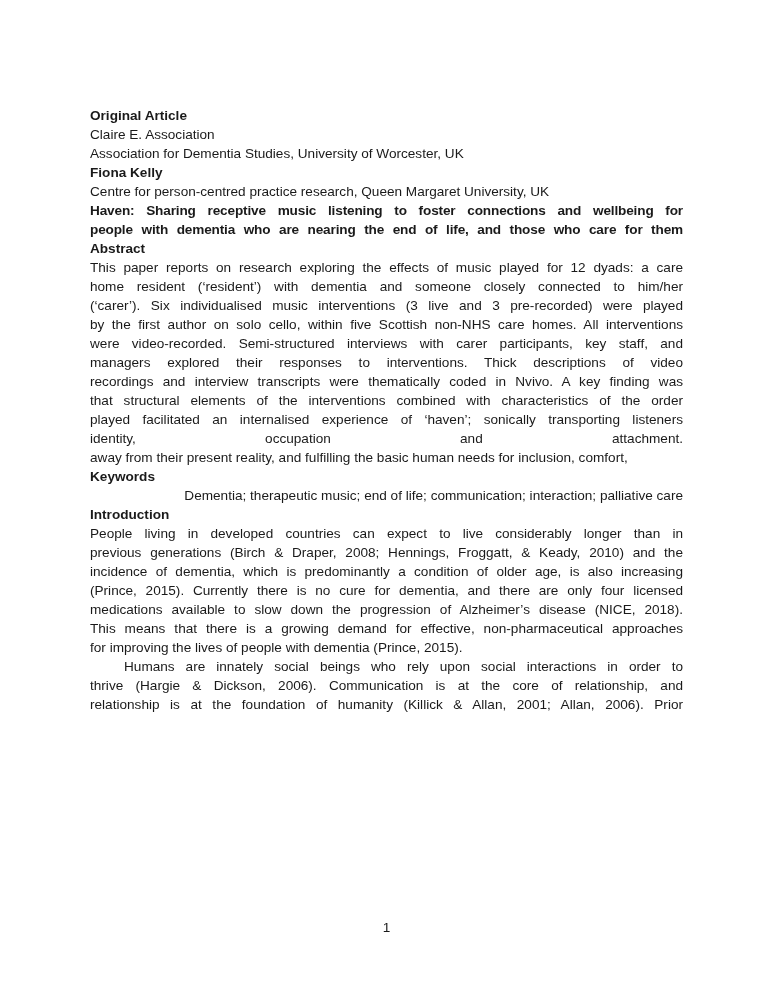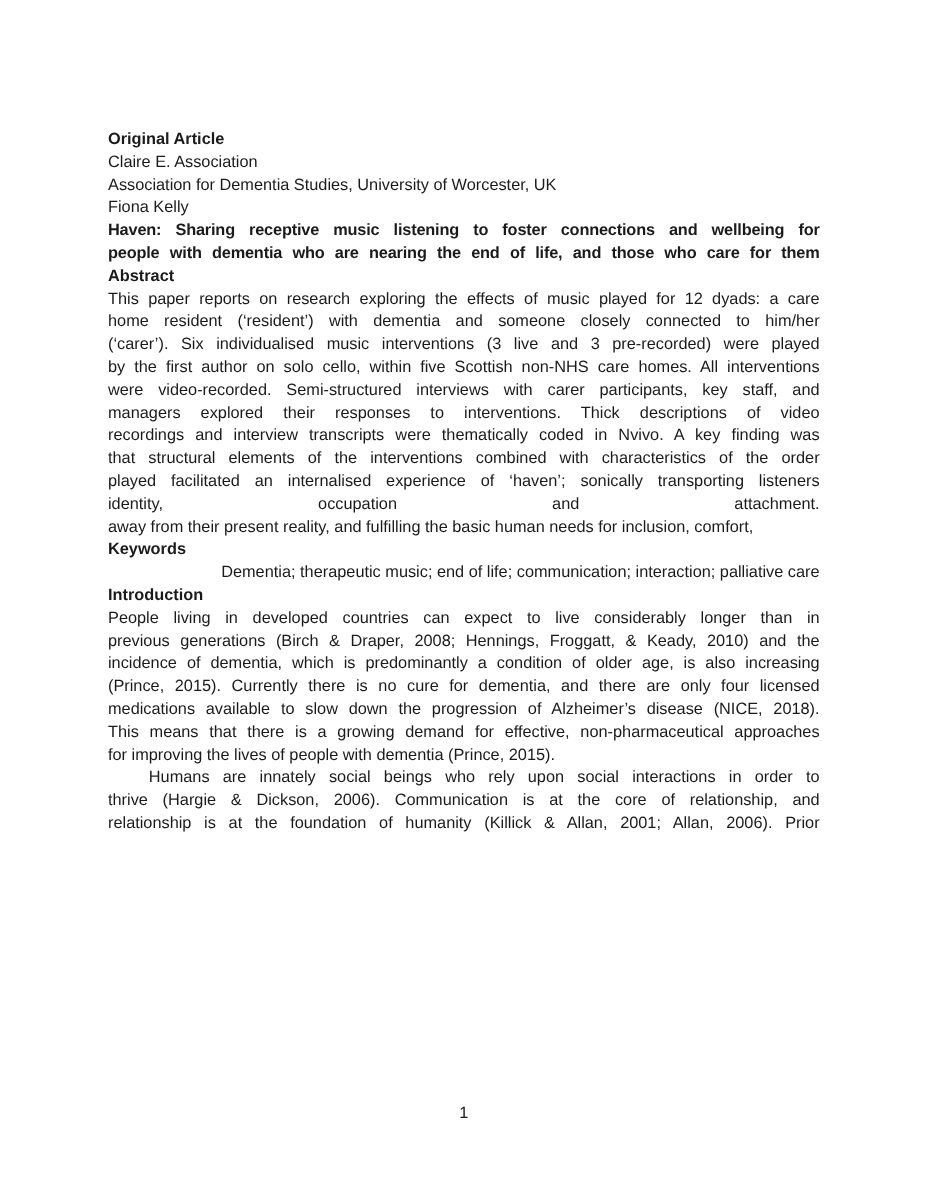--- a/index.html
+++ b/index.html
@@ -16,21 +16,21 @@
   }
   .content {
     position: absolute;
     top: 106px;
     left: 90px;
     width: 593px;
   }
   .content > div { margin: 0; }
   .bold { font-weight: 700; }
   .m4  { margin-top: 4px; }
-  .m31 { margin-top: 31px; }
+  .m31 { margin-top: 31px; font-weight: bold; }
   .mt33 { margin-top: 33px; }
   .mt39 { margin-top: 39px; }
   .mt8  { margin-top: 8px; }
   .mt16 { margin-top: 16px; }
   .mt7  { margin-top: 7px; text-align: right; }
   .mt35 { margin-top: 35px; }
   .mt15 { margin-top: 15px; }
   
   .just .ln { text-align: justify; text-align-last: justify; }
   .just .ln:last-child { text-align-last: left; }
@@ -52,20 +52,21 @@
   <div class="content">
 
     <div class="bold">Original Article</div>
 
     <div class="m4">Claire E. Association</div>
 
     <div class="m4">Association for Dementia Studies, University of Worcester, UK</div>
 
     <div class="m31">Fiona Kelly</div>
 
+    <div class="m4">Centre for person-centred practice research, Queen Margaret University, UK</div>
 
     <div class="title just jlast mt33">
         <div class="ln">Haven: Sharing receptive music listening to foster connections and wellbeing for</div>
         <div class="ln">people with dementia who are nearing the end of life, and those who care for them</div>
       </div>
 
     <div class="bold mt39">Abstract</div>
 
     <div class="just mt8">
         <div class="ln">This paper reports on research exploring the effects of music played for 12 dyads: a care</div>

